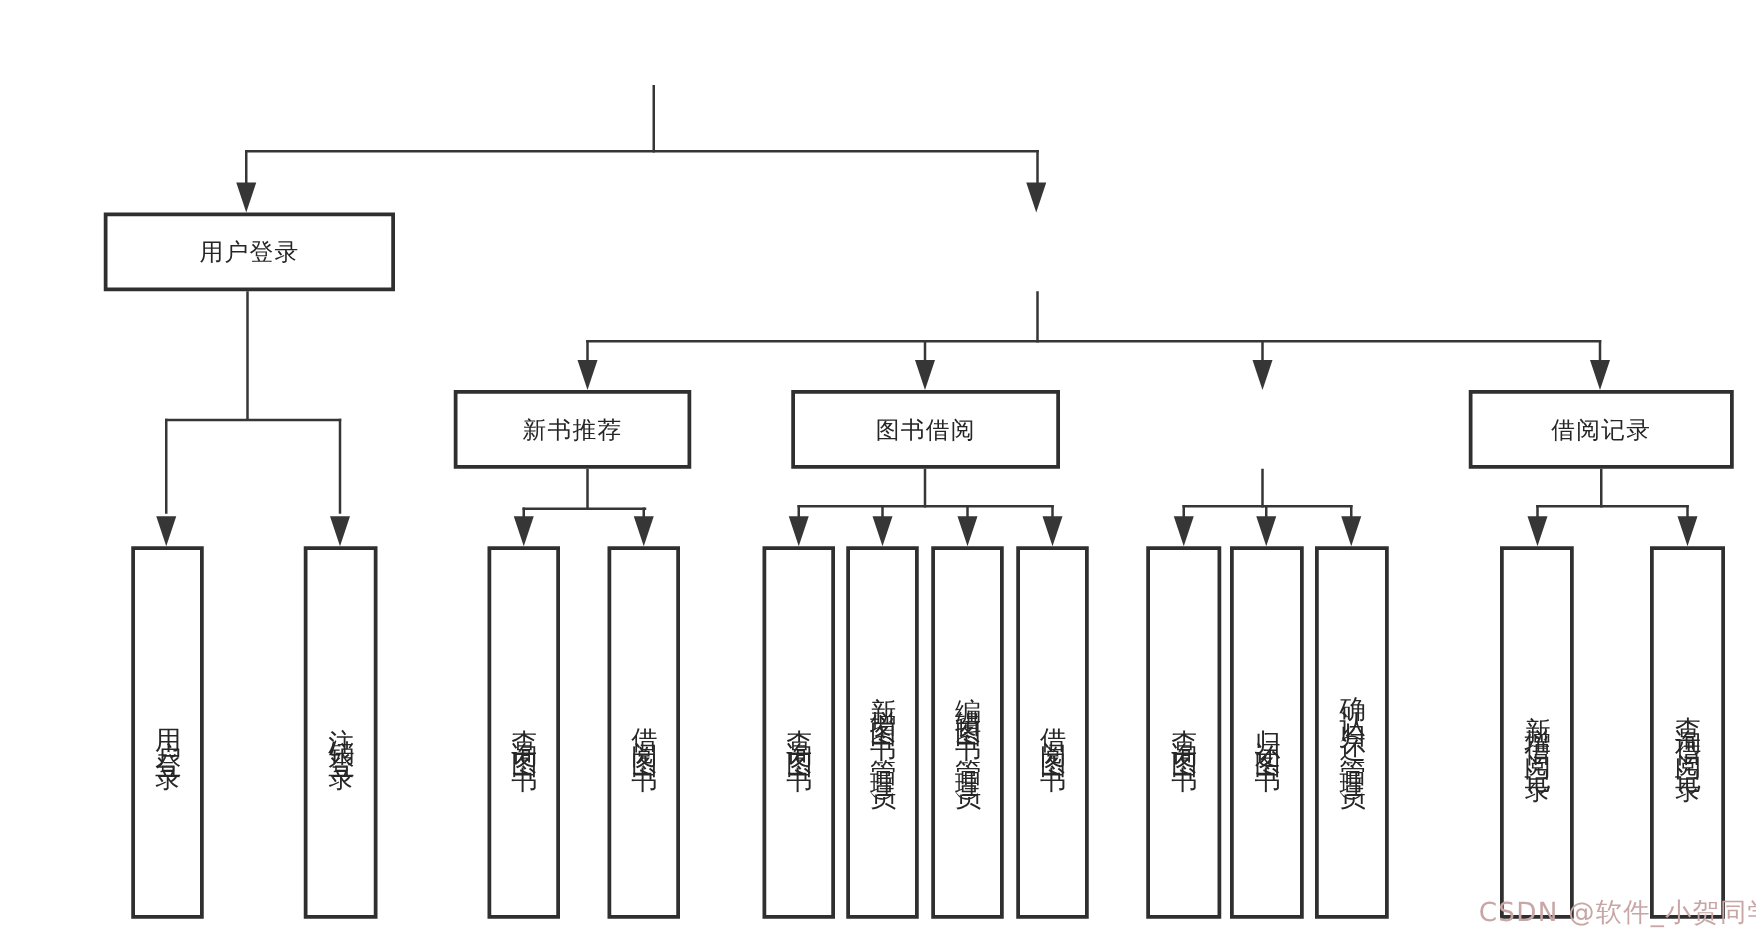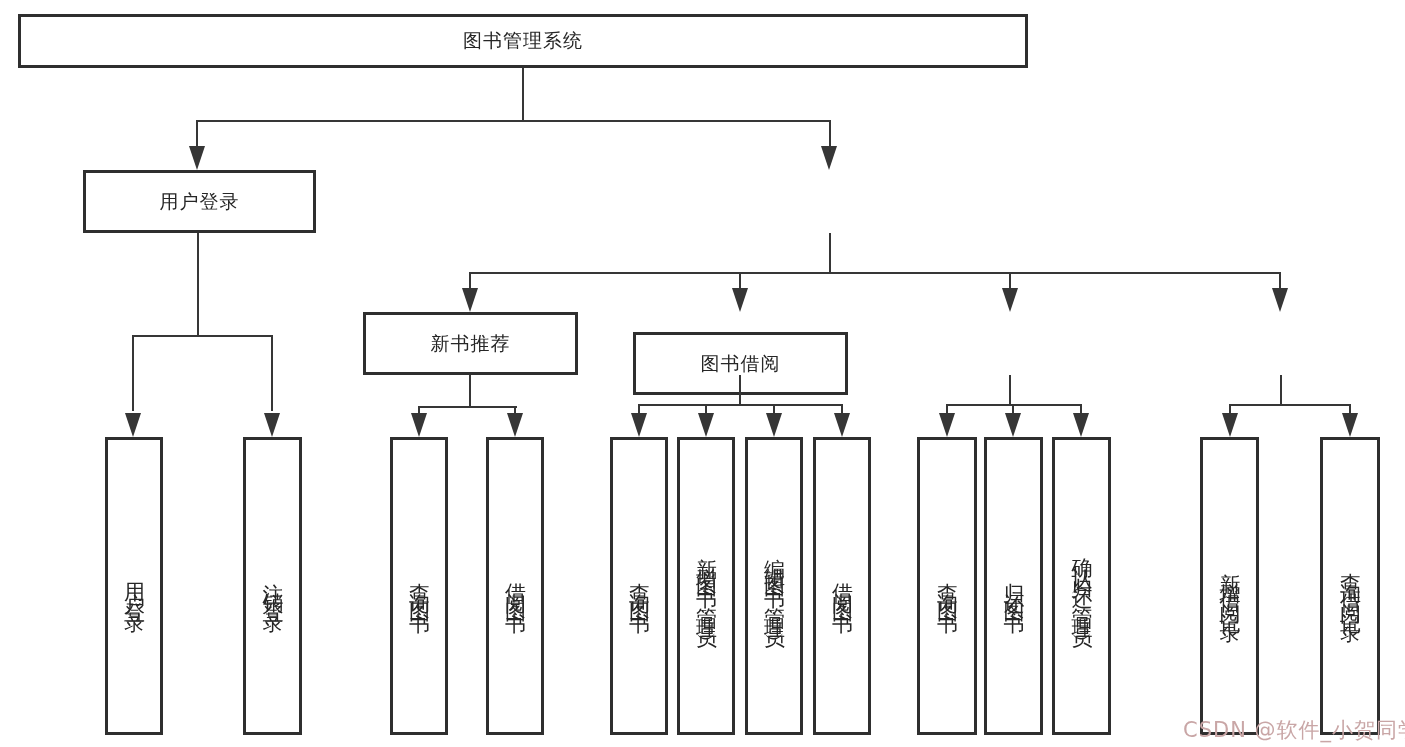--- a/index.html
+++ b/index.html
@@ -44,23 +44,20 @@
     letter-spacing:1px;
     z-index:5;
     white-space:nowrap;
   }
 </style>
 </head>
 <body>
 
 <div class="stage">
 
-  <div class="box hbox" style="left:18px;top:14px;width:1010px;height:54px;">
-    <span>图书管理系统</span>
-  </div>
 
   <div class="ln" style="left:522px;top:68px;width:2px;height:54px;"></div>
   <div class="ln" style="left:196px;top:120px;width:635px;height:2px;"></div>
   <div class="ln" style="left:196px;top:120px;width:2px;height:30px;"></div>
   <div class="arw" style="left:189px;top:146px;"></div>
   <div class="ln" style="left:829px;top:120px;width:2px;height:30px;"></div>
   <div class="arw" style="left:821px;top:146px;"></div>
 
   <div class="box hbox" style="left:83px;top:170px;width:233px;height:63px;">
     <span>用户登录</span>
@@ -77,25 +74,28 @@
   <div class="ln" style="left:469px;top:272px;width:812px;height:2px;"></div>
   <div class="ln" style="left:469px;top:272px;width:2px;height:20px;"></div>
   <div class="arw" style="left:462px;top:288px;"></div>
   <div class="ln" style="left:739px;top:272px;width:2px;height:20px;"></div>
   <div class="arw" style="left:732px;top:288px;"></div>
   <div class="ln" style="left:1009px;top:272px;width:2px;height:20px;"></div>
   <div class="arw" style="left:1002px;top:288px;"></div>
   <div class="ln" style="left:1279px;top:272px;width:2px;height:20px;"></div>
   <div class="arw" style="left:1272px;top:288px;"></div>
 
-  <div class="box hbox" style="left:363px;top:312px;width:215px;height:63px;">
+  <div class="box hbox" style="left:363px;top:312px;width:190px;height:63px;">
     <span>新书推荐</span>
   </div>
-  <div class="box hbox" style="left:633px;top:312px;width:215px;height:63px;margin-top:20px;">
+  <div class="box hbox" style="left:633px;top:312px;width:215px;height:63px;">
     <span>图书借阅</span>
+  </div>
+  <div class="box hbox" style="left:1175px;top:312px;width:212px;height:63px;">
+    <span>借阅记录</span>
   </div>
 
   <div class="ln" style="left:469px;top:375px;width:2px;height:33px;"></div>
   <div class="ln" style="left:418px;top:406px;width:99px;height:2px;"></div>
   <div class="ln" style="left:418px;top:406px;width:2px;height:12px;"></div>
   <div class="arw" style="left:411px;top:413px;"></div>
   <div class="ln" style="left:514px;top:406px;width:2px;height:12px;"></div>
   <div class="arw" style="left:507px;top:413px;"></div>
 
   <div class="ln" style="left:739px;top:375px;width:2px;height:31px;"></div>

